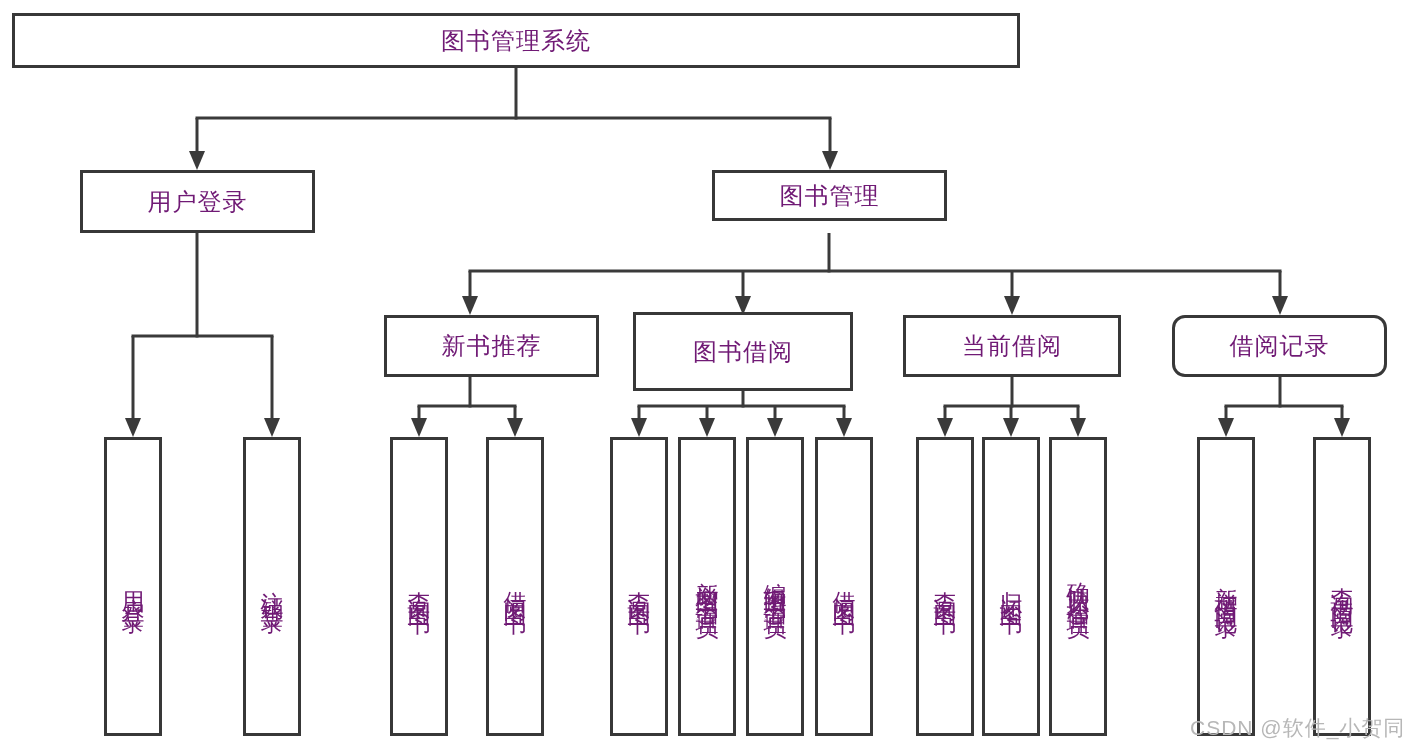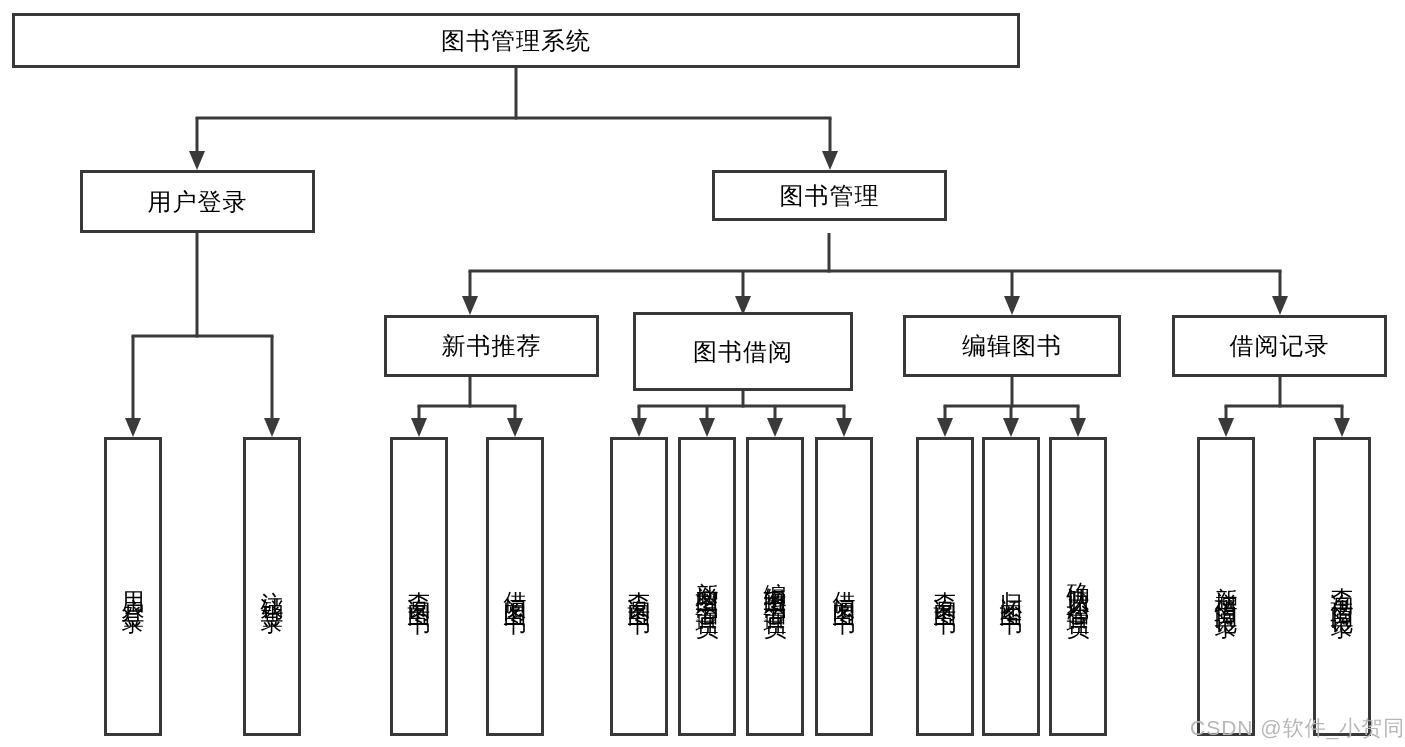--- a/index.html
+++ b/index.html
@@ -29,21 +29,21 @@
     fill: #3a3a3a;
   }
   .node {
     position: absolute;
     box-sizing: border-box;
     background: #ffffff;
     border: 3px solid #383838;
     display: flex;
     align-items: center;
     justify-content: center;
-    color: #000000;
+    color: #701a75;
     z-index: 2;
   }
   .hbox {
     font-size: 24px;
     letter-spacing: 1px;
     white-space: nowrap;
   }
   .vbox {
     top: 437px;
     width: 58px;
@@ -132,22 +132,22 @@
     <polygon points="1334,418 1350,418 1342,437"></polygon>
   </svg>
 
   <div class="node hbox" style="left:12px; top:13px; width:1008px; height:55px;">图书管理系统</div>
 
   <div class="node hbox" style="left:80px; top:170px; width:235px; height:63px;">用户登录</div>
   <div class="node hbox" style="left:712px; top:170px; width:235px; height:51px;">图书管理</div>
 
   <div class="node hbox" style="left:384px; top:315px; width:215px; height:62px;">新书推荐</div>
   <div class="node hbox" style="left:633px; top:312px; width:220px; height:79px;">图书借阅</div>
-  <div class="node hbox" style="left:903px; top:315px; width:218px; height:62px;">编辑图书</div>
-  <div class="node hbox" style="left:1172px; top:315px; width:215px; height:62px;">借阅记录</div>
+  <div class="node hbox" style="left:903px; top:315px; width:218px; height:62px;">当前借阅</div>
+  <div class="node hbox" style="left:1172px; top:315px; width:215px; height:62px;border-radius:13px;">借阅记录</div>
 
   <div class="node vbox" style="left:104px;">用户登录</div>
   <div class="node vbox" style="left:243px;">注销登录</div>
 
   <div class="node vbox" style="left:390px;">查询图书</div>
   <div class="node vbox" style="left:486px;">借阅图书</div>
 
   <div class="node vbox" style="left:610px;">查询图书</div>
   <div class="node vbox" style="left:678px; letter-spacing:5px;">新增图书（管理员）</div>
   <div class="node vbox" style="left:746px; letter-spacing:5px;">编辑图书（管理员）</div>

